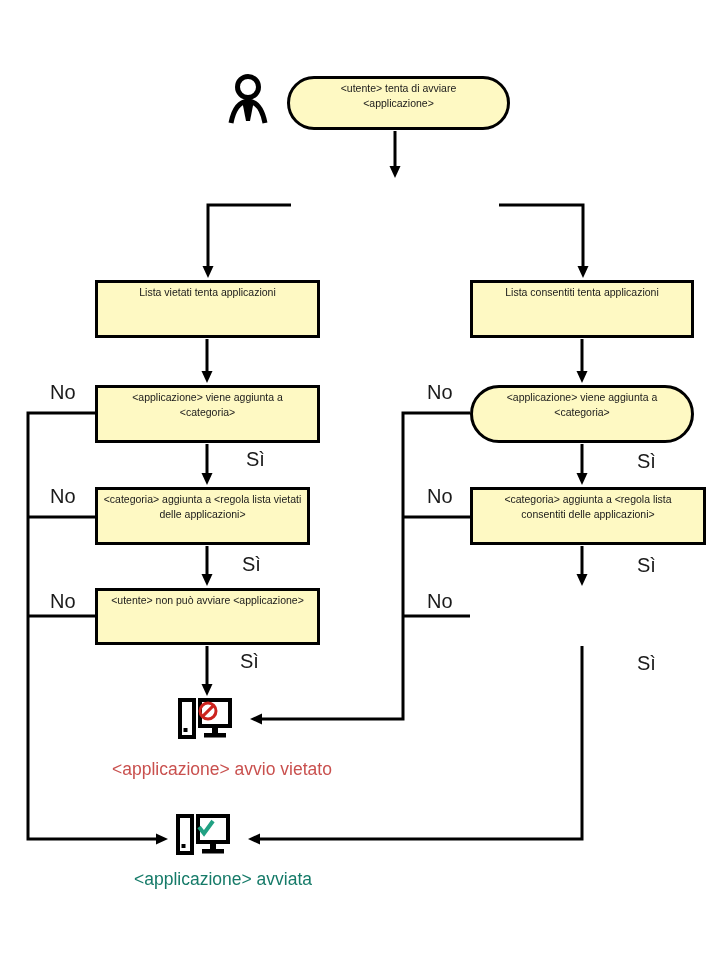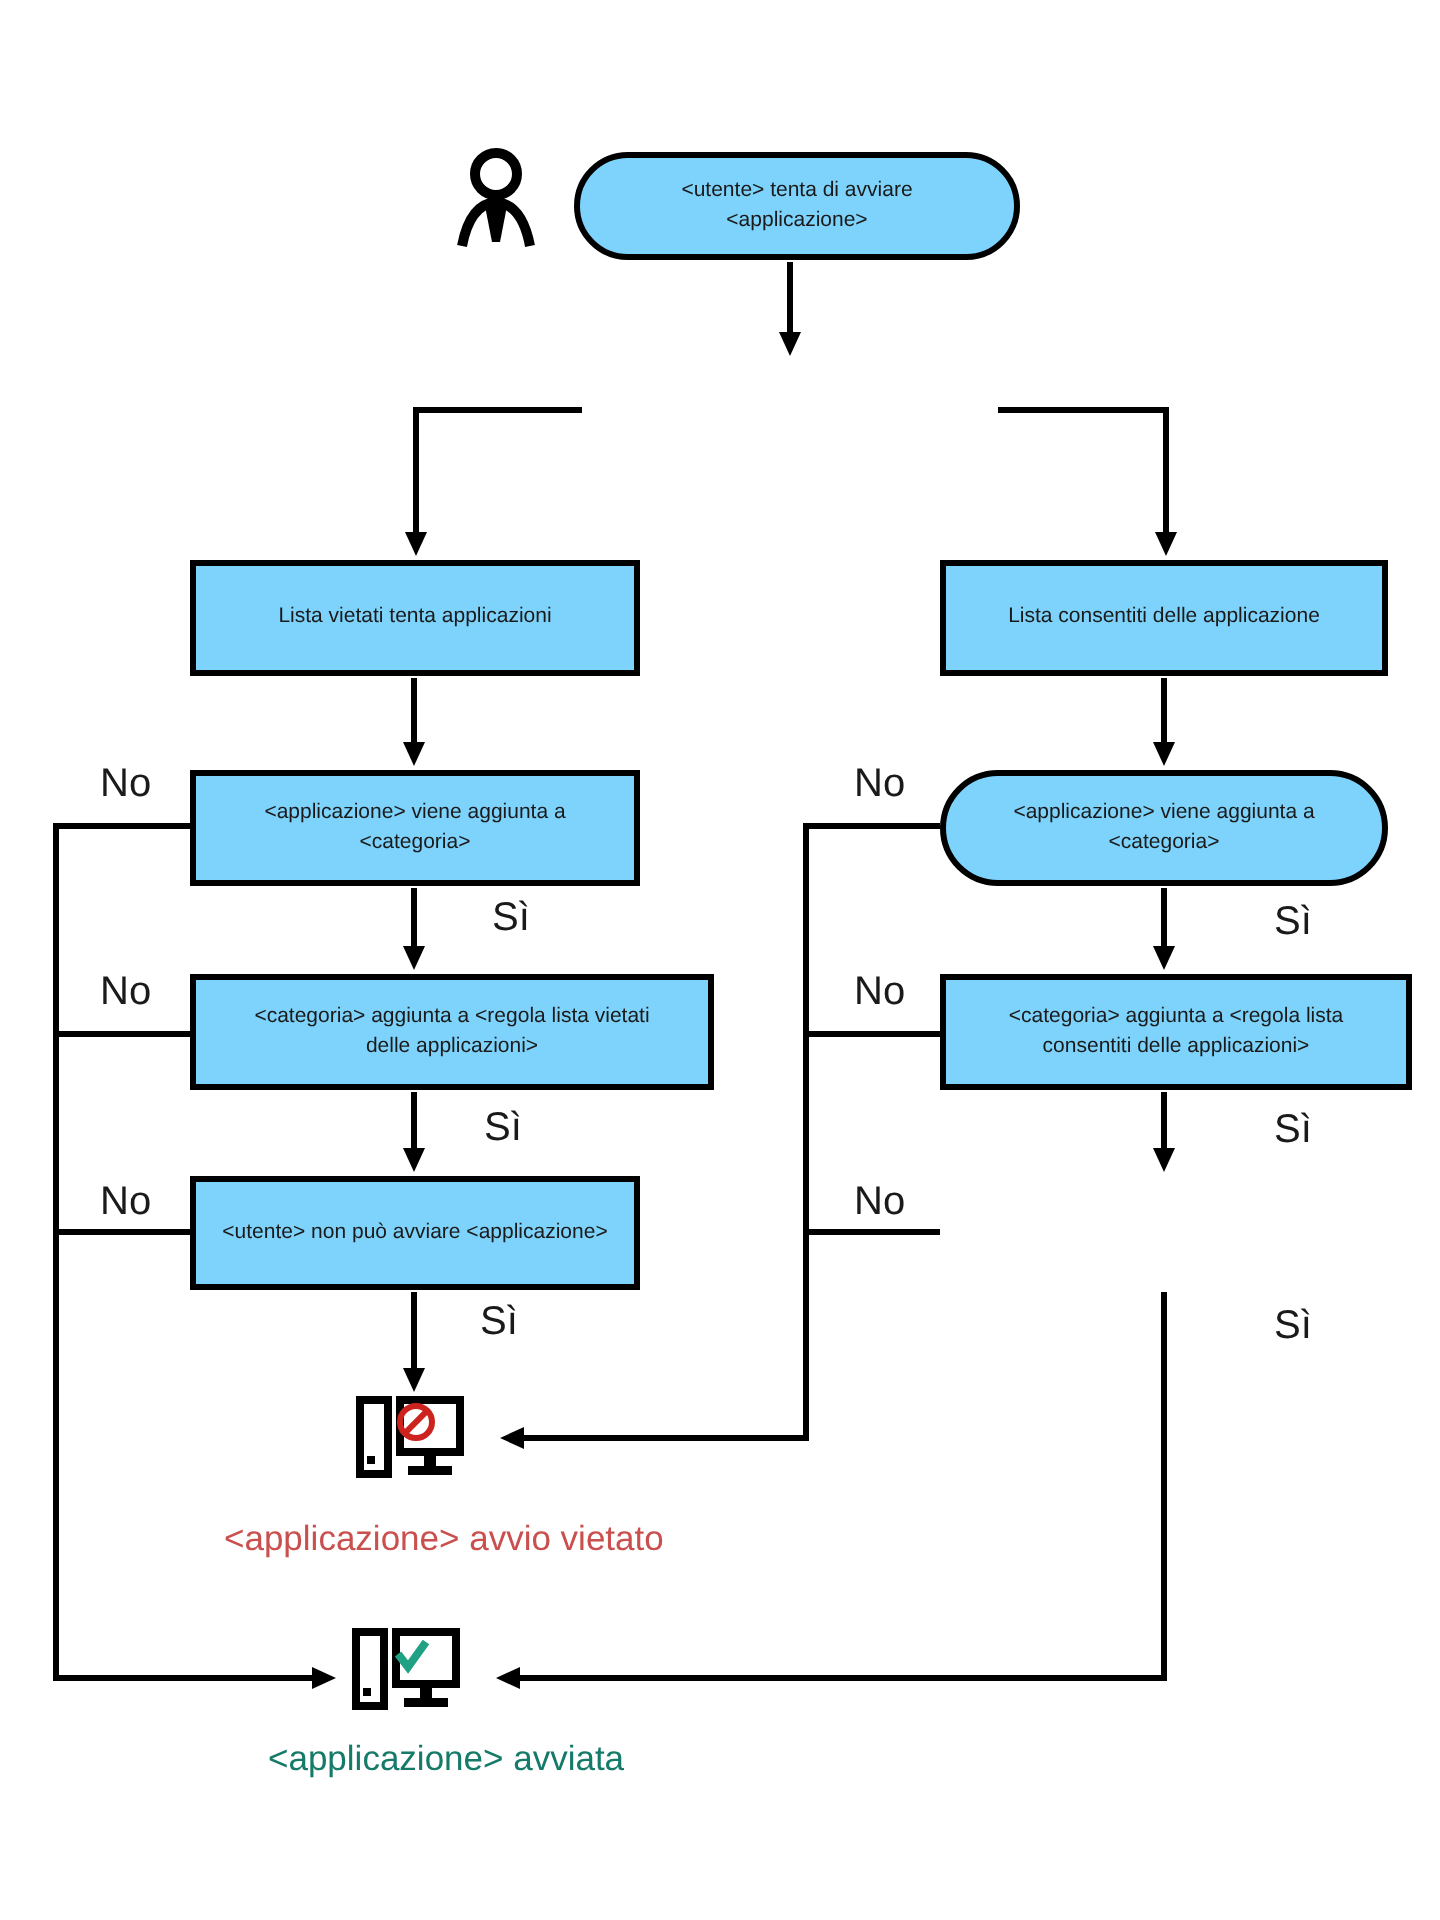--- a/index.html
+++ b/index.html
@@ -14,25 +14,24 @@
   .connector-layer {
     position: absolute;
     left: 0; top: 0;
     width: 720px; height: 960px;
     pointer-events: none;
   }
   .node {
     position: absolute;
     box-sizing: border-box;
     border: 3px solid #000000;
-    background: #7dd3fc;
+    background: #fef9c3;
     display: flex;
     flex-direction: column;
     align-items: center;
-    justify-content: center;
     text-align: center;
     font-size: 10.5px;
     line-height: 1.45;
     color: #1a1a1a;
     padding: 2px 4px;
     z-index: 2;
   }
   .node span { display: block; white-space: nowrap; }
   .stadium { border-radius: 29px; }
   .edge-label {
@@ -128,34 +127,34 @@
     <span>&lt;utente&gt; tenta di avviare</span>
     <span>&lt;applicazione&gt;</span>
   </div>
 
 
   <div class="node" style="left:95px; top:280px; width:225px; height:58px;">
     <span>Lista vietati tenta applicazioni</span>
   </div>
 
   <div class="node" style="left:470px; top:280px; width:224px; height:58px;">
-    <span>Lista consentiti delle applicazione</span>
+    <span>Lista consentiti tenta applicazioni</span>
   </div>
 
   <div class="node" style="left:95px; top:385px; width:225px; height:58px;">
     <span>&lt;applicazione&gt; viene aggiunta a</span>
     <span>&lt;categoria&gt;</span>
   </div>
 
   <div class="node stadium" style="left:470px; top:385px; width:224px; height:58px;">
     <span>&lt;applicazione&gt; viene aggiunta a</span>
     <span>&lt;categoria&gt;</span>
   </div>
 
-  <div class="node" style="left:95px; top:487px; width:262px; height:58px;">
+  <div class="node" style="left:95px; top:487px; width:215px; height:58px;">
     <span>&lt;categoria&gt; aggiunta a &lt;regola lista vietati</span>
     <span>delle applicazioni&gt;</span>
   </div>
 
   <div class="node" style="left:470px; top:487px; width:236px; height:58px;">
     <span>&lt;categoria&gt; aggiunta a &lt;regola lista</span>
     <span>consentiti delle applicazioni&gt;</span>
   </div>
 
   <div class="node" style="left:95px; top:588px; width:225px; height:57px;">

